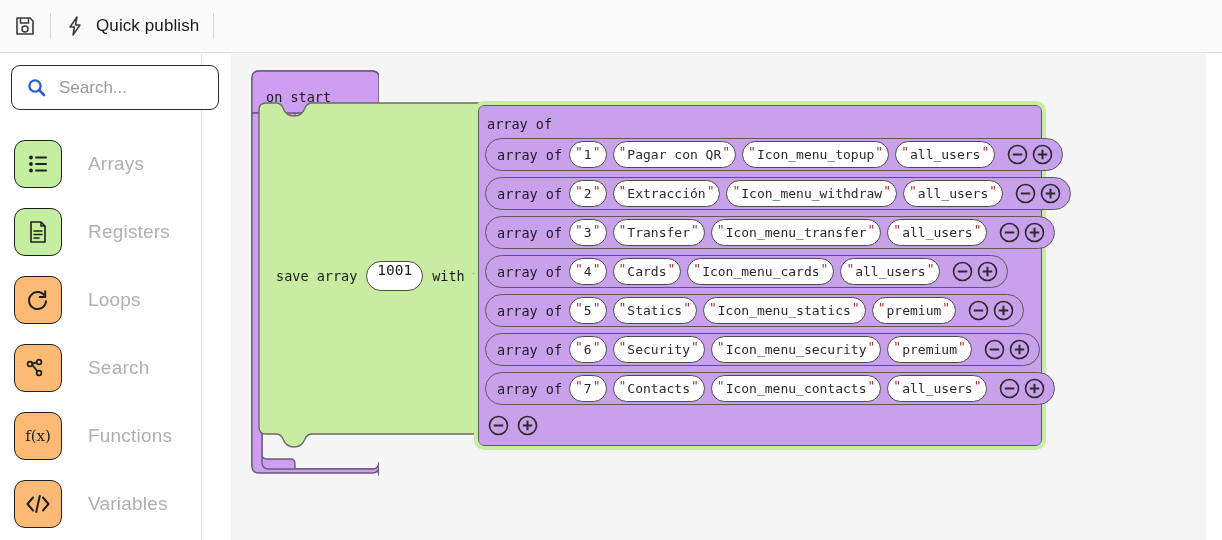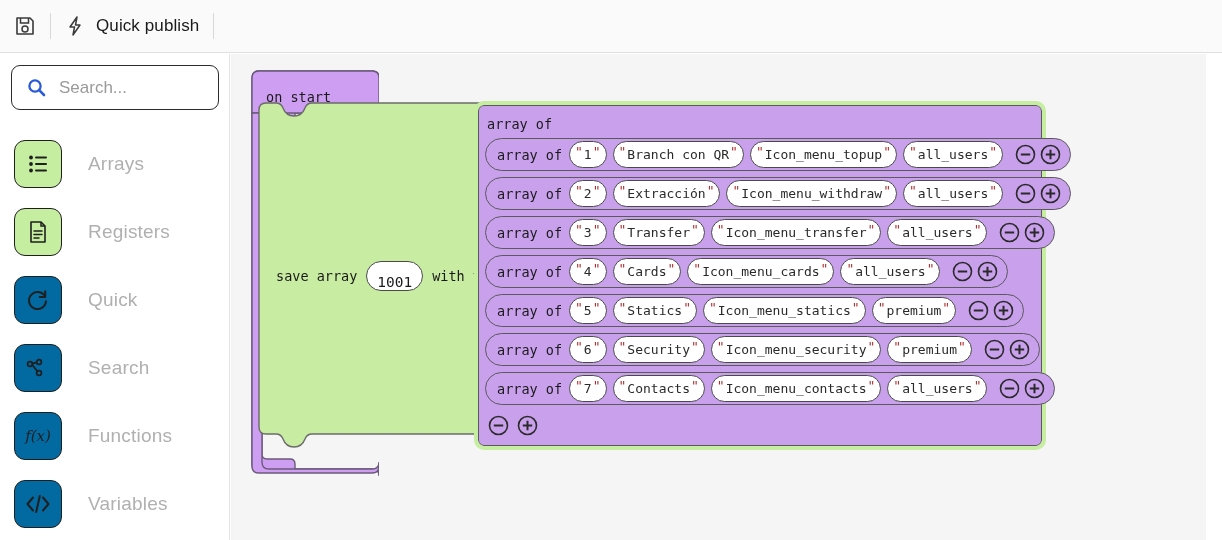--- a/index.html
+++ b/index.html
@@ -17,39 +17,39 @@
     background:#fafafa;border-bottom:1px solid #e0e0e0;
     display:flex;align-items:center;box-sizing:border-box;
   }
   .tb-btn{display:flex;align-items:center;height:53px;padding:0 14px;cursor:pointer;}
   .tb-sep{width:1px;height:26px;background:#d8d8d8;}
   .tb-label{font-size:17px;color:#1a1a1a;margin-left:11px;letter-spacing:.1px;}
   .ico{display:inline-block;line-height:0;}
 
   
   .sidebar{
-    position:absolute;left:0;top:54px;width:230px;height:486px;
+    position:absolute;left:0;top:54px;width:202px;height:486px;
     background:#ffffff;border-right:1px solid #e3e3e3;box-sizing:border-box;
   }
   .search-box{
     position:absolute;left:11px;top:11px;width:208px;height:45px;
     border:1.4px solid #2b2b2b;border-radius:9px;background:#fff;
     display:flex;align-items:center;box-sizing:border-box;cursor:text;
   }
   .search-ico{margin-left:15px;display:flex;}
   .search-ph{margin-left:13px;font-size:17px;color:#9a9a9a;}
 
   .palette{position:absolute;left:0;top:76px;width:229px;}
   .pal-item{display:flex;align-items:center;height:68px;padding-left:14px;cursor:pointer;}
   .pal-ico{
     width:46px;height:46px;border-radius:11px;border:1.6px solid #1f1f1f;
     display:flex;align-items:center;justify-content:center;flex:0 0 auto;
   }
   .pal-green{background:#c6eea0;}
-  .pal-purple{background:#0369a1;font-style:italic;}
+  .pal-purple{background:#fdba74;}
   .pal-label{margin-left:26px;font-size:19px;color:#b0b0b0;letter-spacing:.2px;}
 
   
   .vscroll{
     position:absolute;left:231px;top:54px;width:18px;height:486px;
     background:#f3f3f3;
   }
   .vscroll-up{
     position:absolute;left:3px;top:3px;width:12px;height:10px;
     display:flex;align-items:center;justify-content:center;cursor:pointer;
@@ -82,21 +82,21 @@
 
   
   .savearr{
     position:absolute;left:25px;top:48px;width:240px;height:346px;
   }
   .savearr-svg{position:absolute;left:0;top:0;}
   .savearr-row{
     position:absolute;left:18px;top:159px;display:flex;align-items:center;
   }
   .numfield{
-    display:inline-flex;align-items:flex-end;justify-content:center;
+    display:inline-flex;align-items:flex-start;justify-content:center;
     min-width:44px;height:30px;padding:0 10px;margin:0 9px;
     background:#ffffff;border:1.4px solid #4a4a4a;border-radius:16px;
     box-sizing:border-box;cursor:text;
   }
   .numfield span{
     font-family:"DejaVu Sans Mono","Liberation Mono",monospace;
     font-size:14.5px;color:#1a1a1a;
   }
 
   
@@ -202,21 +202,21 @@
         <span class="pal-label">Registers</span>
       </div>
 
       <div class="pal-item">
         <div class="pal-ico pal-purple">
           <svg width="24" height="24" viewBox="0 0 24 24">
             <path d="M19 8.5 A8.5 8.5 0 1 0 20 13.2" fill="none" stroke="#1f1f1f" stroke-width="2" stroke-linecap="round"></path>
             <path d="M19.2 3.2 L19.2 8.9 L13.7 8.9" fill="none" stroke="#1f1f1f" stroke-width="2" stroke-linecap="round" stroke-linejoin="round"></path>
           </svg>
         </div>
-        <span class="pal-label">Quick</span>
+        <span class="pal-label">Loops</span>
       </div>
 
       <div class="pal-item">
         <div class="pal-ico pal-purple">
           <svg width="24" height="22" viewBox="0 0 24 22">
             <circle cx="4" cy="7" r="2.4" fill="none" stroke="#1f1f1f" stroke-width="1.7"></circle>
             <circle cx="13" cy="5" r="2.4" fill="none" stroke="#1f1f1f" stroke-width="1.7"></circle>
             <circle cx="13" cy="16" r="2.4" fill="none" stroke="#1f1f1f" stroke-width="1.7"></circle>
             <path d="M6.4 6.6 L10.6 5.4 M6.2 7.8 L11.4 14.4" stroke="#1f1f1f" stroke-width="1.7" stroke-linecap="round"></path>
           </svg>
@@ -289,21 +289,21 @@
       <div class="rows" id="rows-host">
           <div class="row">
             <span class="blk-txt row-lbl">array of</span>
             <span class="strfield">
               <span class="q">"</span>
               <span class="sv">1</span>
               <span class="q">"</span>
             </span>
             <span class="strfield">
               <span class="q">"</span>
-              <span class="sv">Branch con QR</span>
+              <span class="sv">Pagar con QR</span>
               <span class="q">"</span>
             </span>
             <span class="strfield">
               <span class="q">"</span>
               <span class="sv">Icon_menu_topup</span>
               <span class="q">"</span>
             </span>
             <span class="strfield">
               <span class="q">"</span>
               <span class="sv">all_users</span>

